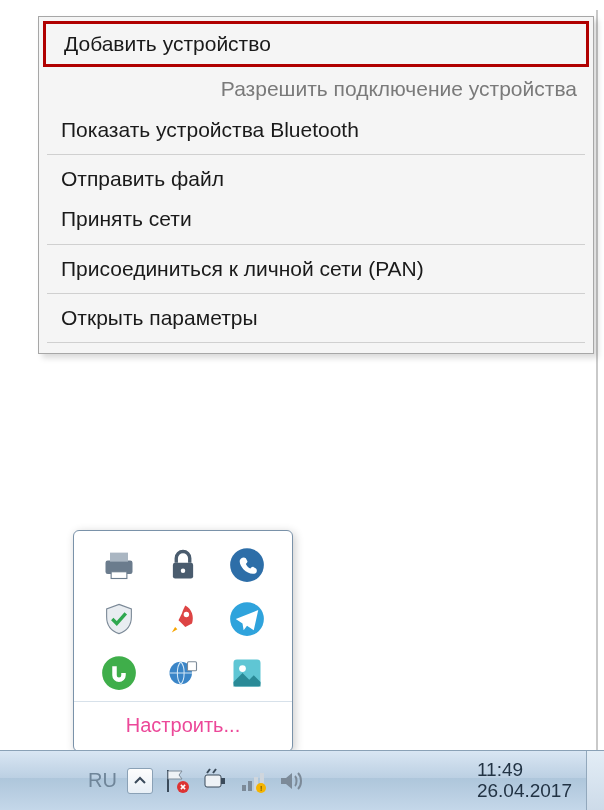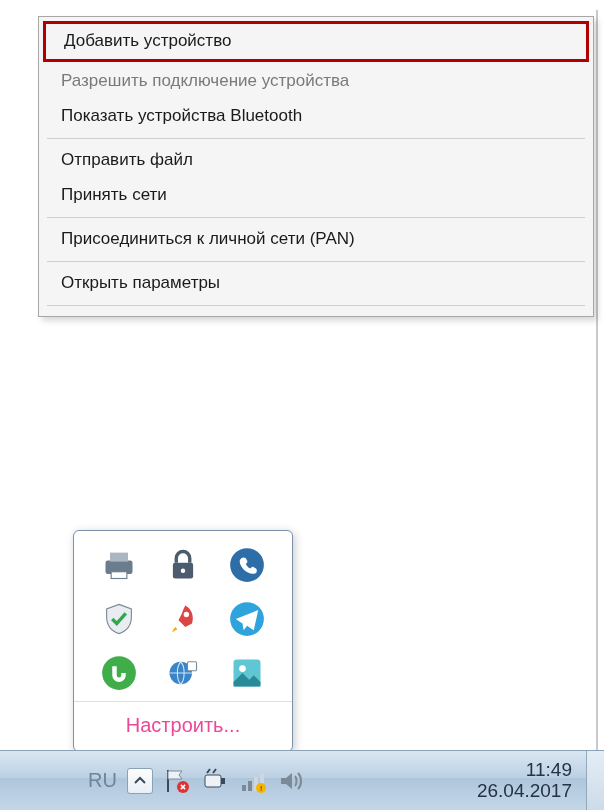--- a/index.html
+++ b/index.html
@@ -17,27 +17,27 @@
     position: absolute;
     top: 16px;
     left: 38px;
     width: 556px;
     background: #f5f5f5;
     border: 1px solid #a7a7a7;
     box-shadow: 4px 4px 6px rgba(0,0,0,.15);
     padding: 6px 4px;
   }
   .menu-item {
-    font-size: 17px;
+    font-size: 21px;
     color: #1a1a1a;
     padding: 6px 12px 6px 18px;
     cursor: default;
     line-height: 1.35;
   }
-  .menu-item.disabled { color: #7a7a7a; }
+  .menu-item.disabled { color: #7a7a7a; text-align: right; }
   .menu-item.bold { font-weight: 400; }
   .menu-item.highlight {
     border: 3px solid #b00000;
     margin: -2px 0 2px 0;
   }
   .menu-sep {
     height: 1px;
     background: #d0d0d0;
     margin: 4px 4px;
   }
@@ -105,21 +105,21 @@
     border-radius: 3px;
     background: linear-gradient(#fdfdfd,#e8eff6);
     display:flex;align-items:center;justify-content:center;
     margin-right: 10px;
     cursor: pointer;
   }
   .taskbar .tb-icon { width: 28px; height: 28px; margin-right: 10px; cursor: pointer; }
   .taskbar .clock {
     margin-left: auto;
     margin-right: 14px;
-    text-align: right;
+    text-align: left;
     color: #223344;
     line-height: 1.1;
     font-size: 19px;
   }
   .taskbar .show-desktop {
     width: 18px; height: 100%;
     border-left: 1px solid #92a8bc;
     background: linear-gradient(#e3edf6,#cddbe9);
     cursor: pointer;
   }

